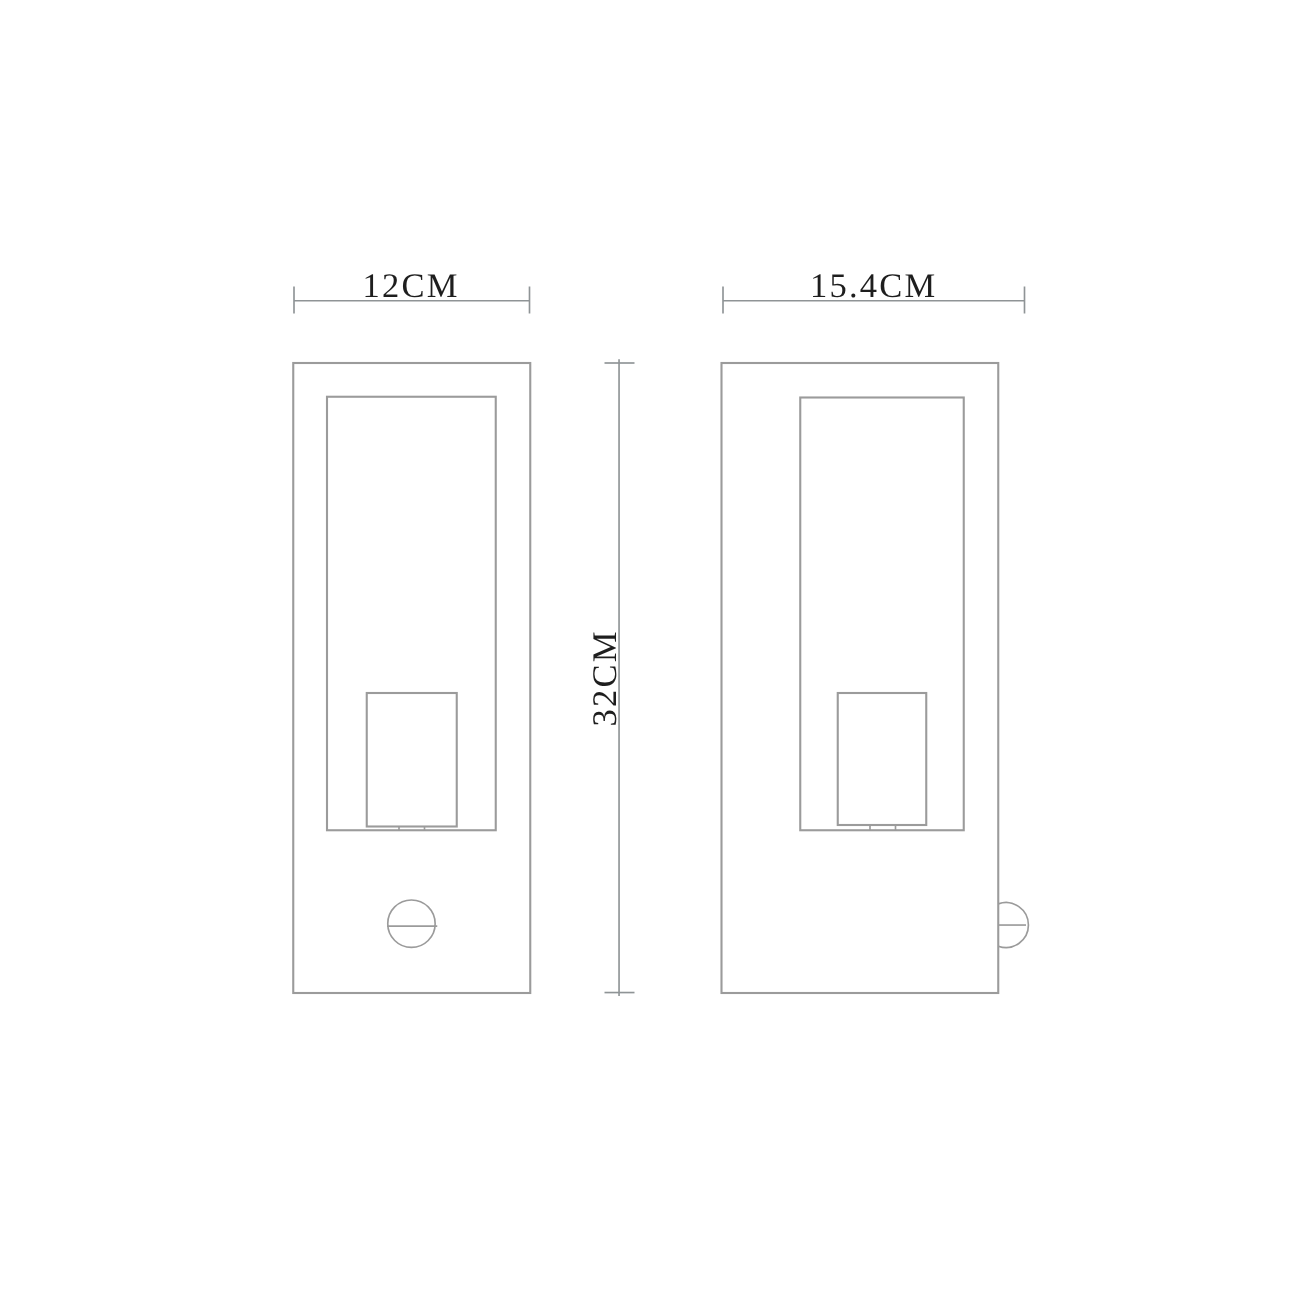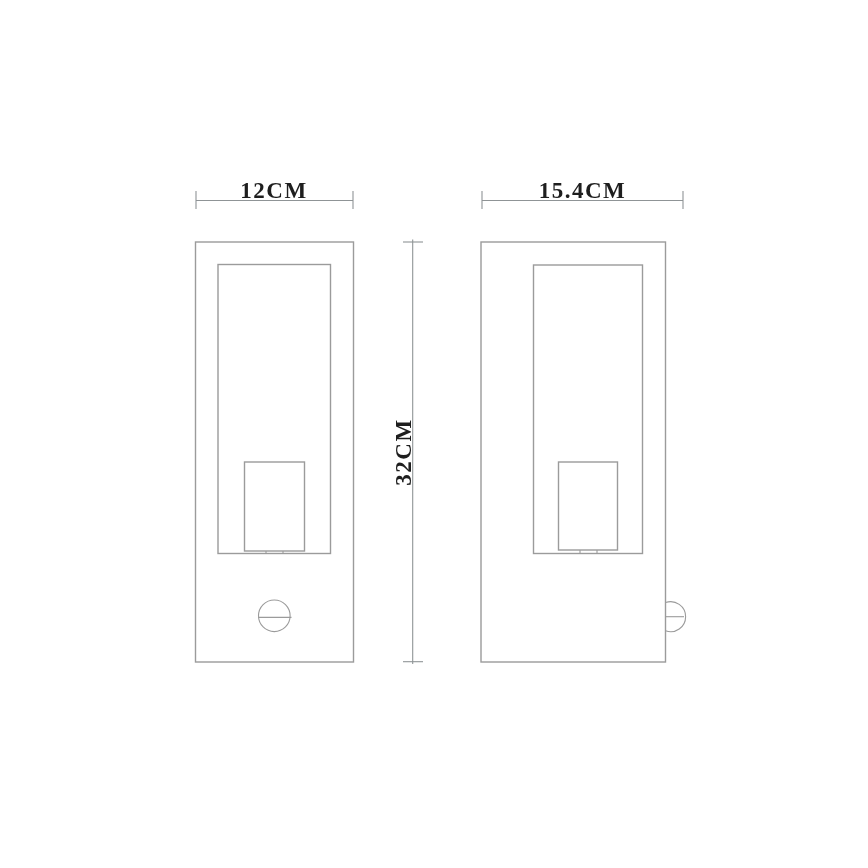--- a/index.html
+++ b/index.html
@@ -7,21 +7,20 @@
     padding: 0;
     background: #ffffff;
   }
   .sheet {
     position: relative;
     width: 868px;
     height: 868px;
     background: #ffffff;
     overflow: hidden;
     font-family: "Liberation Serif", serif;
-    font-weight: bold;
   }
   .sheet svg {
     position: absolute;
     inset: 0;
     display: block;
   }
   
   .outline {
     fill: none;
     stroke: #9b9b9b;

